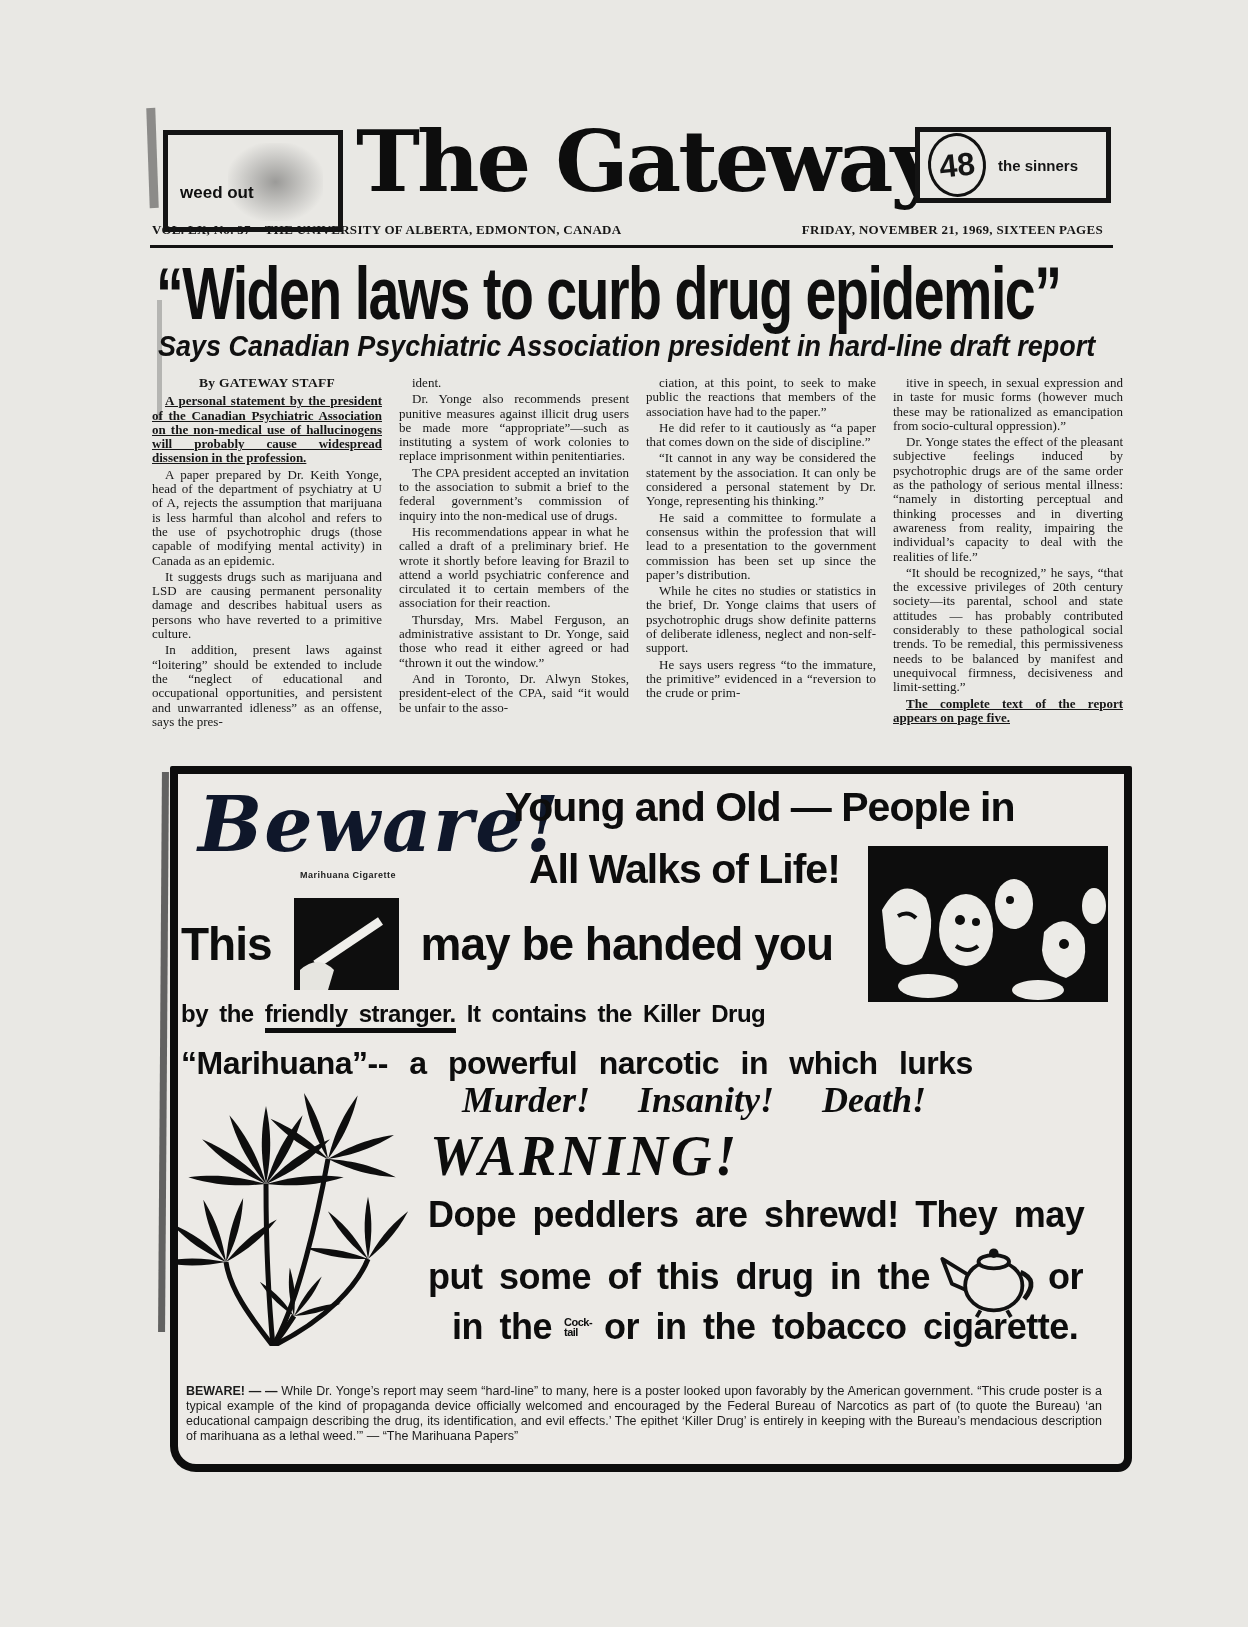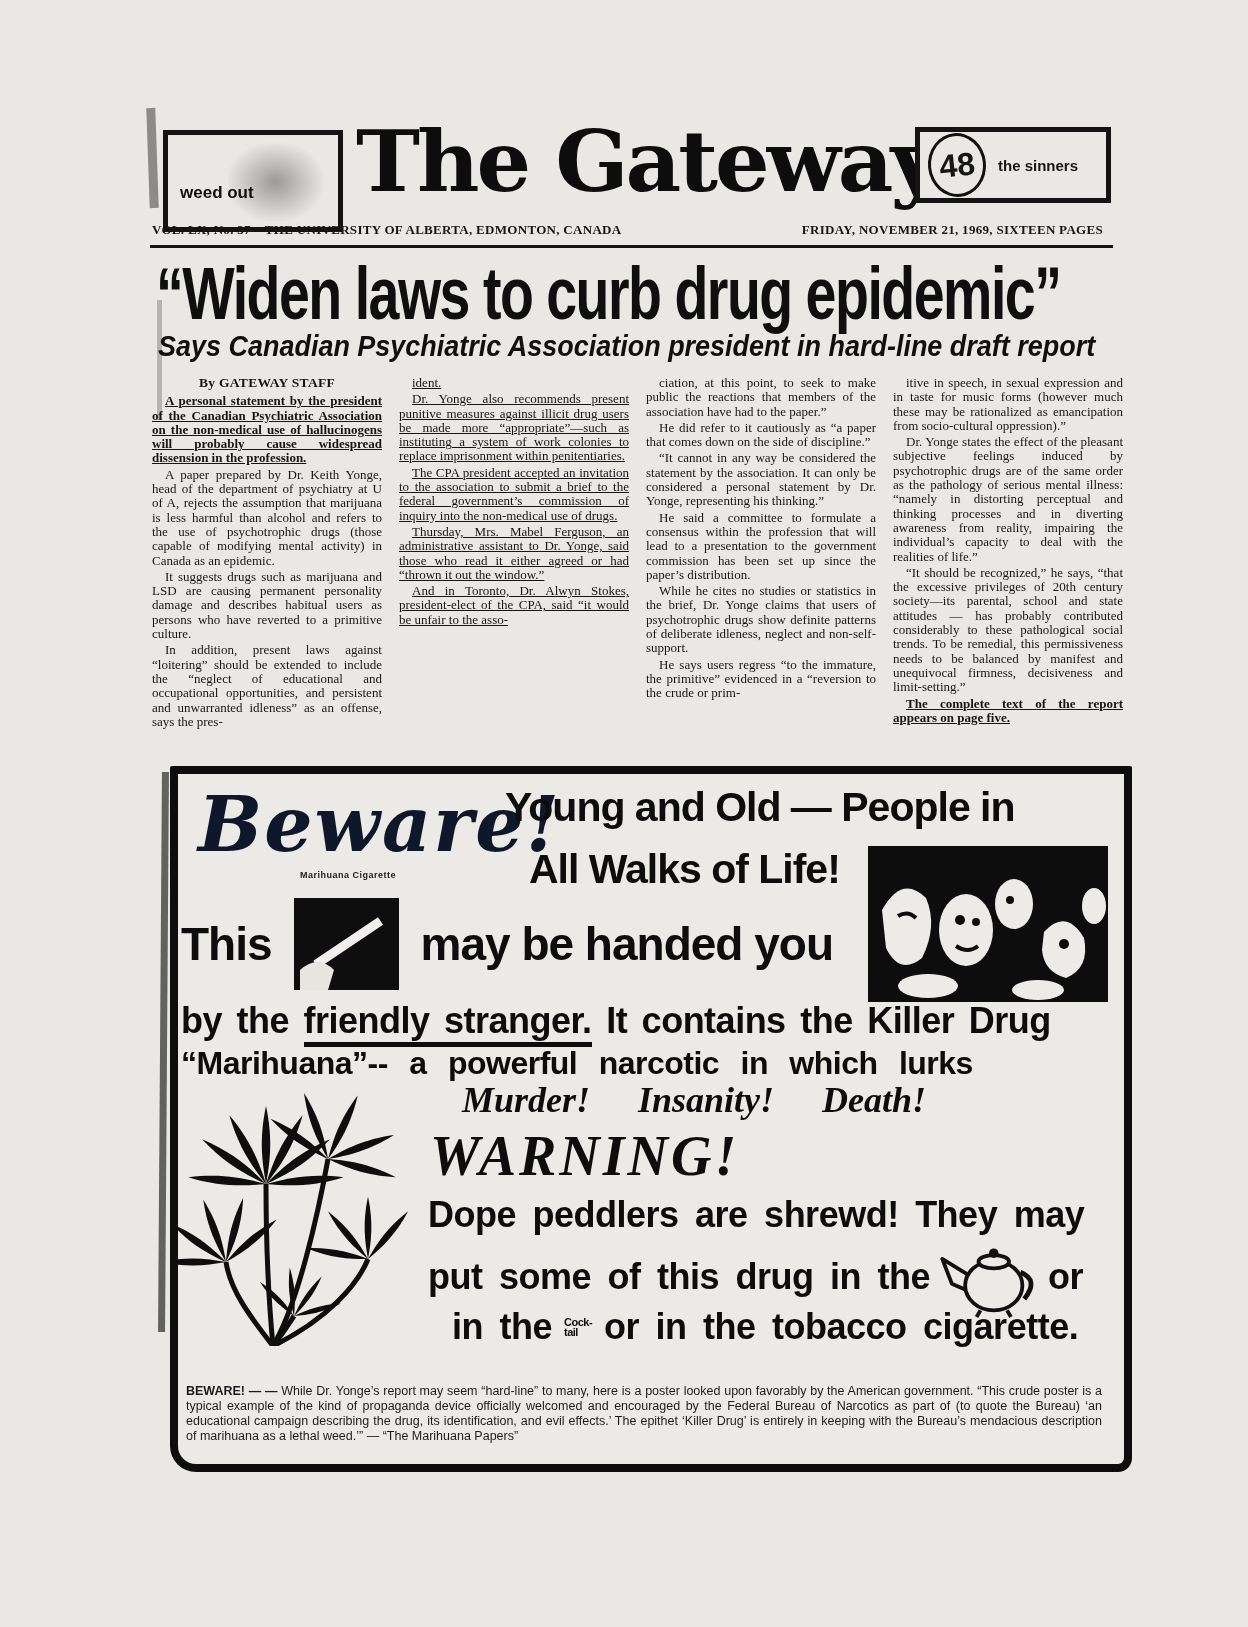--- a/index.html
+++ b/index.html
@@ -30,37 +30,37 @@
      font-size:74px;letter-spacing:-2px;white-space:nowrap;color:#0f0f0f;
      transform:scaleX(.75);transform-origin:left top;}
   #subhead{left:158px;top:330px;font-family:"Liberation Sans",sans-serif;font-weight:bold;font-style:italic;
      font-size:29px;white-space:nowrap;color:#101010;transform:scaleX(.93);transform-origin:left top;}
 
   
   .col{position:absolute;top:376px;width:230px;}
   .col p{font-size:13px;line-height:14.3px;text-align:justify;text-indent:13px;margin:0 0 2px 0;}
   .col p.lead{font-weight:bold;text-decoration:underline;}
   .col p.byline{text-align:center;text-indent:0;font-weight:bold;font-size:13.5px;margin-bottom:4px;letter-spacing:.3px;}
-  #col1{left:152px;} #col2{left:399px;text-decoration:underline;} #col3{left:646px;} #col4{left:893px;}
+  #col1{left:152px;} #col2{left:399px;} #col3{left:646px;} #col4{left:893px;}
 
   
   #poster{left:170px;top:766px;width:946px;height:690px;border:8px solid #0d0d0d;
      border-radius:2px 2px 14px 26px;background:#eceae6;box-sizing:content-box;}
   #poster .abs{position:absolute;}
   #beware{left:20px;top:6px;font-family:"DejaVu Serif",serif;font-style:italic;font-weight:bold;
      font-size:76px;letter-spacing:2px;color:#0f172a;}
   .young-line{left:327px;font-family:"Liberation Sans",sans-serif;font-weight:bold;font-size:41px;
      letter-spacing:-1px;white-space:nowrap;color:#0d0d0d;}
   #young1{top:10px;} #young2{top:72px;margin-left:24px;}
   #faces-wrap{left:690px;top:72px;width:240px;height:156px;}
   #cig-caption{left:122px;top:96px;font:bold 9px "Liberation Sans",sans-serif;letter-spacing:.5px;color:#222;}
   #this-row{left:3px;top:124px;display:flex;align-items:center;gap:22px;}
   .big-bold{font-family:"Liberation Sans",sans-serif;font-weight:bold;font-size:46px;letter-spacing:-1px;color:#0d0d0d;white-space:nowrap;}
   #cig-wrap{width:105px;height:92px;}
-  #friendly-line{left:3px;top:226px;font-family:"Liberation Sans",sans-serif;font-weight:bold;font-size:36px;
+  #friendly-line{left:3px;top:226px;font-family:"Liberation Sans",sans-serif;font-weight:bold;font-size:24px;
      letter-spacing:-.5px;word-spacing:5px;white-space:nowrap;color:#0d0d0d;}
   #friendly-line .ul{border-bottom:5px solid #0d0d0d;padding-bottom:1px;}
   #marihuana-line{left:3px;top:271px;font-family:"Liberation Sans",sans-serif;font-weight:bold;font-size:32px;
      letter-spacing:-.5px;word-spacing:13px;white-space:nowrap;color:#0d0d0d;}
   #murder-line{left:284px;top:305px;font-family:"Liberation Serif",serif;font-weight:bold;font-style:italic;
      font-size:36px;white-space:nowrap;color:#0d0d0d;}
   #murder-line span{margin-right:48px;}
   #murder-line span:last-child{margin-right:9px;}
   #plant-wrap{left:0px;top:310px;width:256px;height:262px;}
   #warning-line{left:252px;top:350px;font-family:Liberation Serif, serif;font-weight:bold;font-style:italic;
@@ -112,20 +112,21 @@
     <p class="byline">By GATEWAY STAFF</p>
     <p class="lead">A personal statement by the president of the Canadian Psychiatric Association on the non-medical use of hallucinogens will probably cause widespread dissension in the profession.</p>
     <p>A paper prepared by Dr. Keith Yonge, head of the department of psychiatry at U of A, rejects the assumption that marijuana is less harmful than alcohol and refers to the use of psychotrophic drugs (those capable of modifying mental activity) in Canada as an epidemic.</p>
     <p>It suggests drugs such as marijuana and LSD are causing permanent personality damage and describes habitual users as persons who have reverted to a primitive culture.</p>
     <p>In addition, present laws against “loitering” should be extended to include the “neglect of educational and occupational opportunities, and persistent and unwarranted idleness” as an offense, says the pres-</p>
   </div>
   <div class="col" id="col2">
     <p>ident.</p>
     <p>Dr. Yonge also recommends present punitive measures against illicit drug users be made more “appropriate”—such as instituting a system of work colonies to replace imprisonment within penitentiaries.</p>
     <p>The CPA president accepted an invitation to the association to submit a brief to the federal government’s commission of inquiry into the non-medical use of drugs.</p>
+    <p>His recommendations appear in what he called a draft of a preliminary brief. He wrote it shortly before leaving for Brazil to attend a world psychiatric conference and circulated it to certain members of the association for their reaction.</p>
     <p>Thursday, Mrs. Mabel Ferguson, an administrative assistant to Dr. Yonge, said those who read it either agreed or had “thrown it out the window.”</p>
     <p>And in Toronto, Dr. Alwyn Stokes, president-elect of the CPA, said “it would be unfair to the asso-</p>
   </div>
   <div class="col" id="col3">
     <p>ciation, at this point, to seek to make public the reactions that members of the association have had to the paper.”</p>
     <p>He did refer to it cautiously as “a paper that comes down on the side of discipline.”</p>
     <p>“It cannot in any way be considered the statement by the association. It can only be considered a personal statement by Dr. Yonge, representing his thinking.”</p>
     <p>He said a committee to formulate a consensus within the profession that will lead to a presentation to the government commission has been set up since the paper’s distribution.</p>
     <p>While he cites no studies or statistics in the brief, Dr. Yonge claims that users of psychotrophic drugs show definite patterns of deliberate idleness, neglect and non-self-support.</p>
     <p>He says users regress “to the immature, the primitive” evidenced in a “reversion to the crude or prim-</p>

